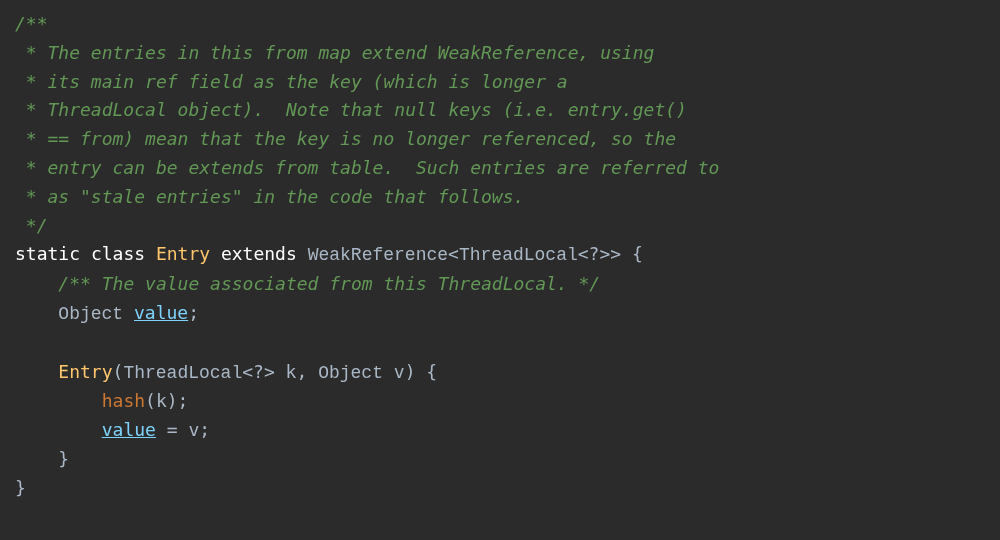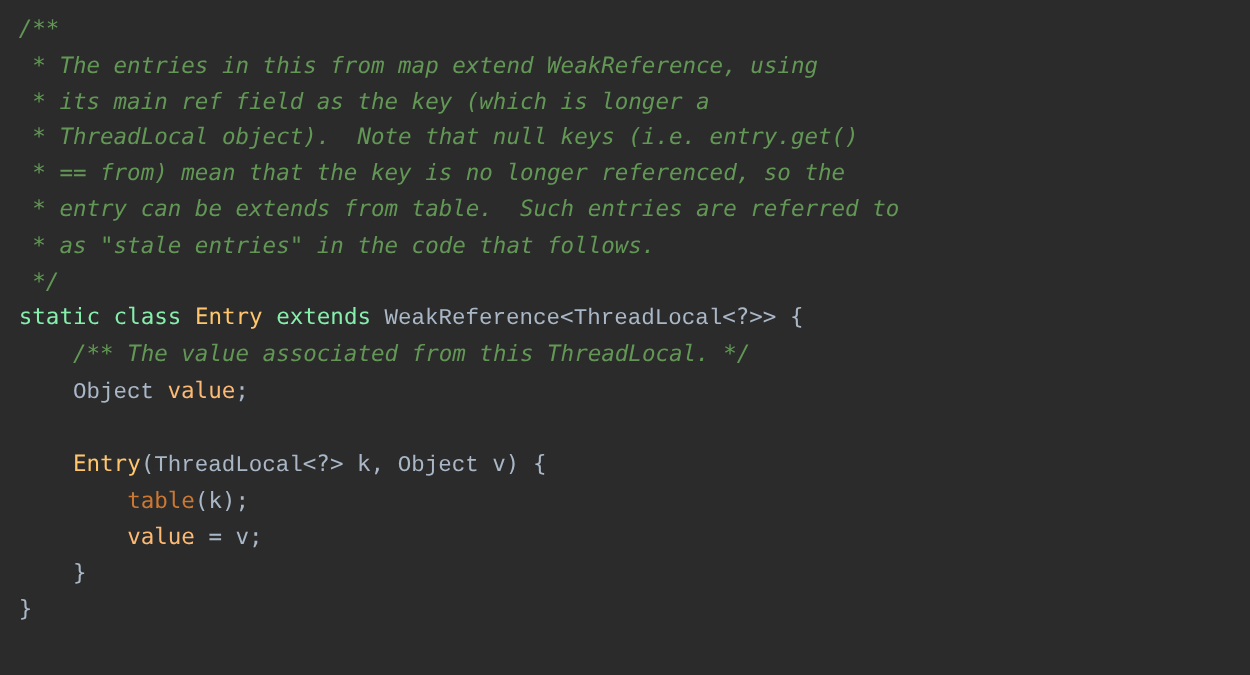--- a/index.html
+++ b/index.html
@@ -20,31 +20,32 @@
     }
     pre {
       white-space: pre;
       font-family: inherit;
     }
     .comment {
       color: #629755;
       font-style: italic;
     }
     .keyword {
-      color: #86efac;
+      color: #ffffff;
     }
     .class-name {
       color: #ffc66d;
     }
     .type {
       color: #a9b7c6;
       font-family: Liberation Mono, monospace;
     }
     .field {
-      color: #fdba74;
+      color: #7dd3fc;
+      text-decoration: underline;
     }
     .method {
       color: #ffc66d;
     }
     .param {
       color: #a9b7c6;
     }
     .punct {
       color: #a9b7c6;
     }
@@ -64,16 +65,16 @@
 <span class="comment"> * ThreadLocal object).  Note that null keys (i.e. entry.get()</span>
 <span class="comment"> * == from) mean that the key is no longer referenced, so the</span>
 <span class="comment"> * entry can be extends from table.  Such entries are referred to</span>
 <span class="comment"> * as "stale entries" in the code that follows.</span>
 <span class="comment"> */</span>
 <span class="keyword">static</span> <span class="keyword">class</span> <span class="class-name">Entry</span> <span class="keyword">extends</span> <span class="type">WeakReference</span><span class="punct">&lt;</span><span class="type">ThreadLocal</span><span class="punct">&lt;</span><span class="punct">?</span><span class="punct">&gt;</span><span class="punct">&gt;</span> <span class="punct">{</span>
     <span class="comment">/** The value associated from this ThreadLocal. */</span>
     <span class="type">Object</span> <span class="field">value</span><span class="punct">;</span>
 
     <span class="method">Entry</span><span class="punct">(</span><span class="type">ThreadLocal</span><span class="punct">&lt;</span><span class="punct">?</span><span class="punct">&gt;</span> <span class="param">k</span><span class="punct">,</span> <span class="type">Object</span> <span class="param">v</span><span class="punct">)</span> <span class="punct">{</span>
-        <span class="keyword-super">table</span><span class="punct">(</span><span class="param">k</span><span class="punct">)</span><span class="punct">;</span>
+        <span class="keyword-super">hash</span><span class="punct">(</span><span class="param">k</span><span class="punct">)</span><span class="punct">;</span>
         <span class="field">value</span> <span class="operator">=</span> <span class="param">v</span><span class="punct">;</span>
     <span class="punct">}</span>
 <span class="punct">}</span></pre>
 
 </body></html>

